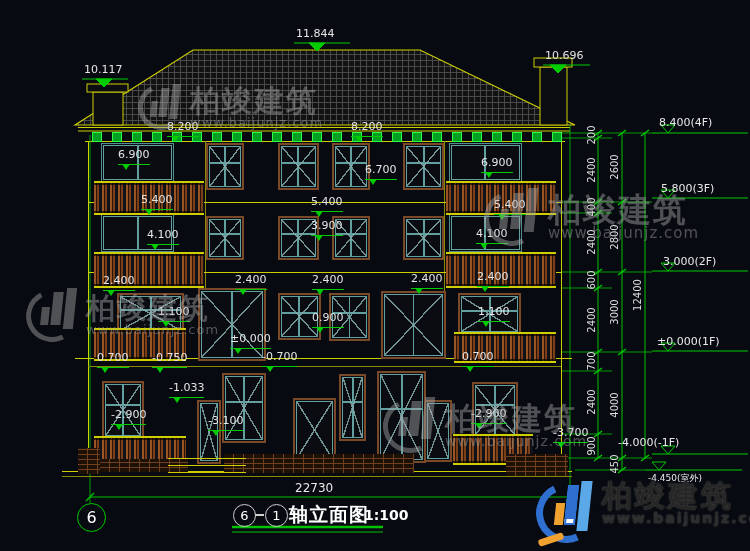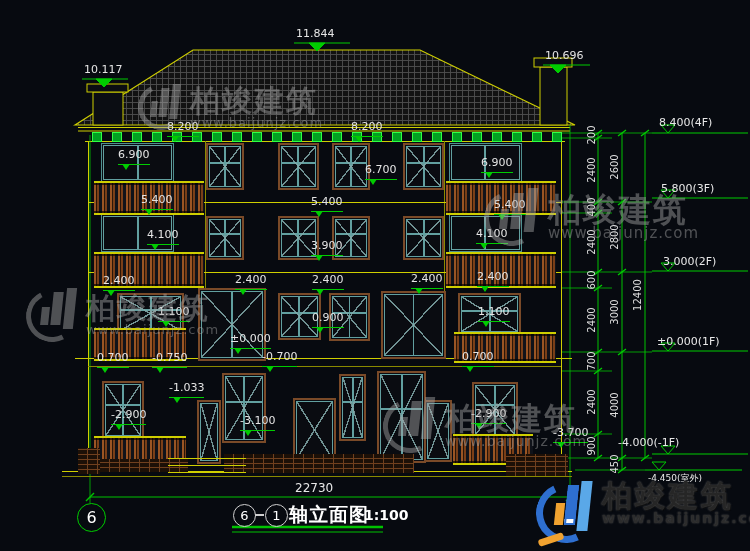--- a/index.html
+++ b/index.html
@@ -334,38 +334,38 @@
       <div class="flab plain" style="left: 545px; top: 50px; text-align: center;">10.696</div>
       <div class="flab" style="left: 167px; top: 121px;">8.200</div>
       <div class="flab" style="left: 351px; top: 121px;">8.200</div>
       <div class="flab" style="left: 118px; top: 149px;">6.900</div>
       <div class="flab" style="left: 365px; top: 164px;">6.700</div>
       <div class="flab" style="left: 481px; top: 157px;">6.900</div>
       <div class="flab" style="left: 141px; top: 194px;">5.400</div>
       <div class="flab" style="left: 311px; top: 196px;">5.400</div>
       <div class="flab" style="left: 494px; top: 199px;">5.400</div>
       <div class="flab" style="left: 147px; top: 229px;">4.100</div>
-      <div class="flab" style="left: 311px; top: 240px;">3.900</div>
+      <div class="flab" style="left: 311px; top: 220px;">3.900</div>
       <div class="flab" style="left: 476px; top: 228px;">4.100</div>
       <div class="flab" style="left: 103px; top: 275px;">2.400</div>
       <div class="flab" style="left: 235px; top: 274px;">2.400</div>
       <div class="flab" style="left: 312px; top: 274px;">2.400</div>
       <div class="flab" style="left: 411px; top: 273px;">2.400</div>
       <div class="flab" style="left: 477px; top: 271px;">2.400</div>
       <div class="flab" style="left: 158px; top: 306px;">1.100</div>
       <div class="flab" style="left: 478px; top: 306px;">1.100</div>
       <div class="flab" style="left: 312px; top: 312px;">0.900</div>
       <div class="flab" style="left: 230px; top: 333px;">±0.000</div>
       <div class="flab" style="left: 97px; top: 352px;">0.700</div>
       <div class="flab" style="left: 152px; top: 352px;">-0.750</div>
       <div class="flab" style="left: 262px; top: 351px;">-0.700</div>
       <div class="flab" style="left: 462px; top: 351px;">0.700</div>
       <div class="flab" style="left: 169px; top: 382px;">-1.033</div>
       <div class="flab" style="left: 111px; top: 409px;">-2.900</div>
-      <div class="flab" style="left: 240px; top: 415px; text-align: center;">-3.100</div>
+      <div class="flab" style="left: 208px; top: 415px; text-align: center;">-3.100</div>
       <div class="flab" style="left: 471px; top: 408px;">-2.900</div>
       <div class="flab" style="left: 553px; top: 427px;">-3.700</div>
       <div class="mkr" style="left: 659px; top: 116px;">8.400(4F)</div>
       <div class="mkr" style="left: 661px; top: 182px;">5.800(3F)</div>
       <div class="mkr" style="left: 663px; top: 255px;">3.000(2F)</div>
       <div class="mkr" style="left: 657px; top: 335px;">±0.000(1F)</div>
       <div class="mkr" style="left: 618px; top: 436px;">-4.000(-1F)</div>
       <div class="mkr small" style="left: 648px; top: 472px;">-4.450(室外)</div>
       <div class="vdim" style="left: 591px; top: 135px;">200</div>
       <div class="vdim" style="left: 591px; top: 170px;">2400</div>

